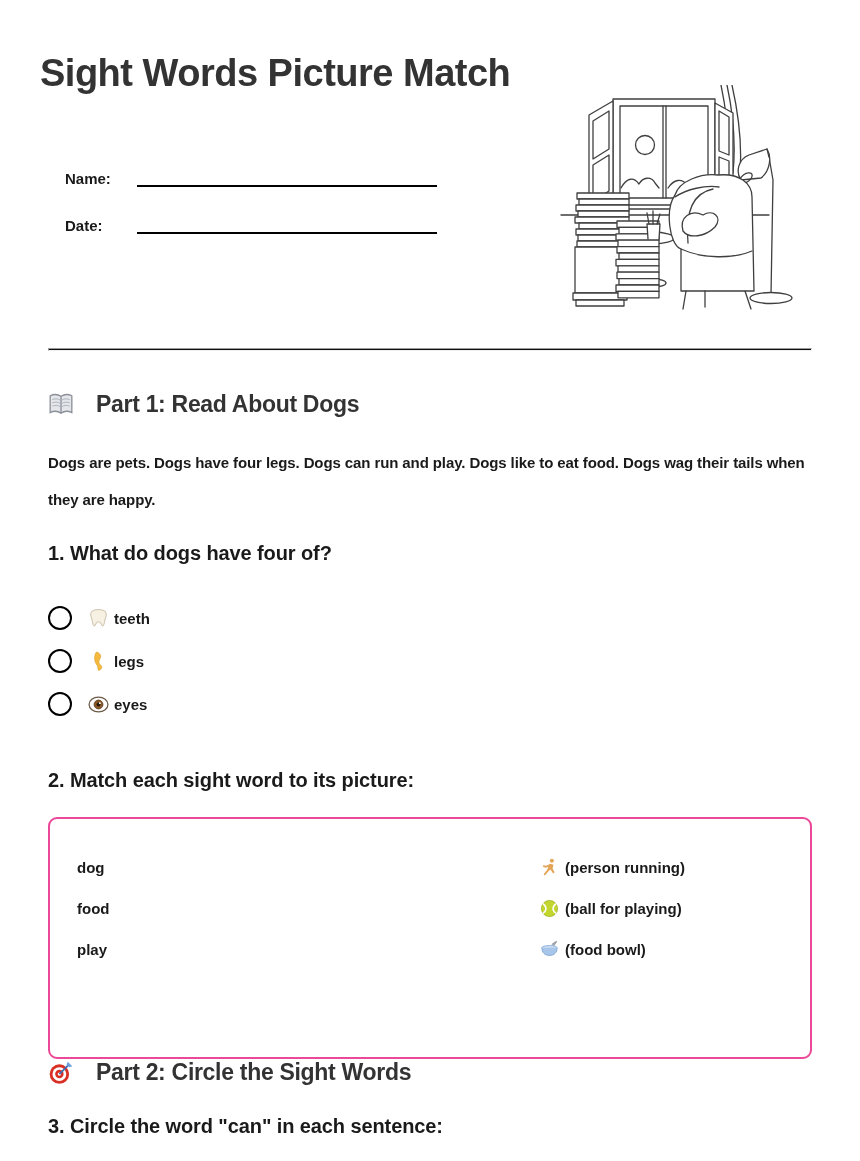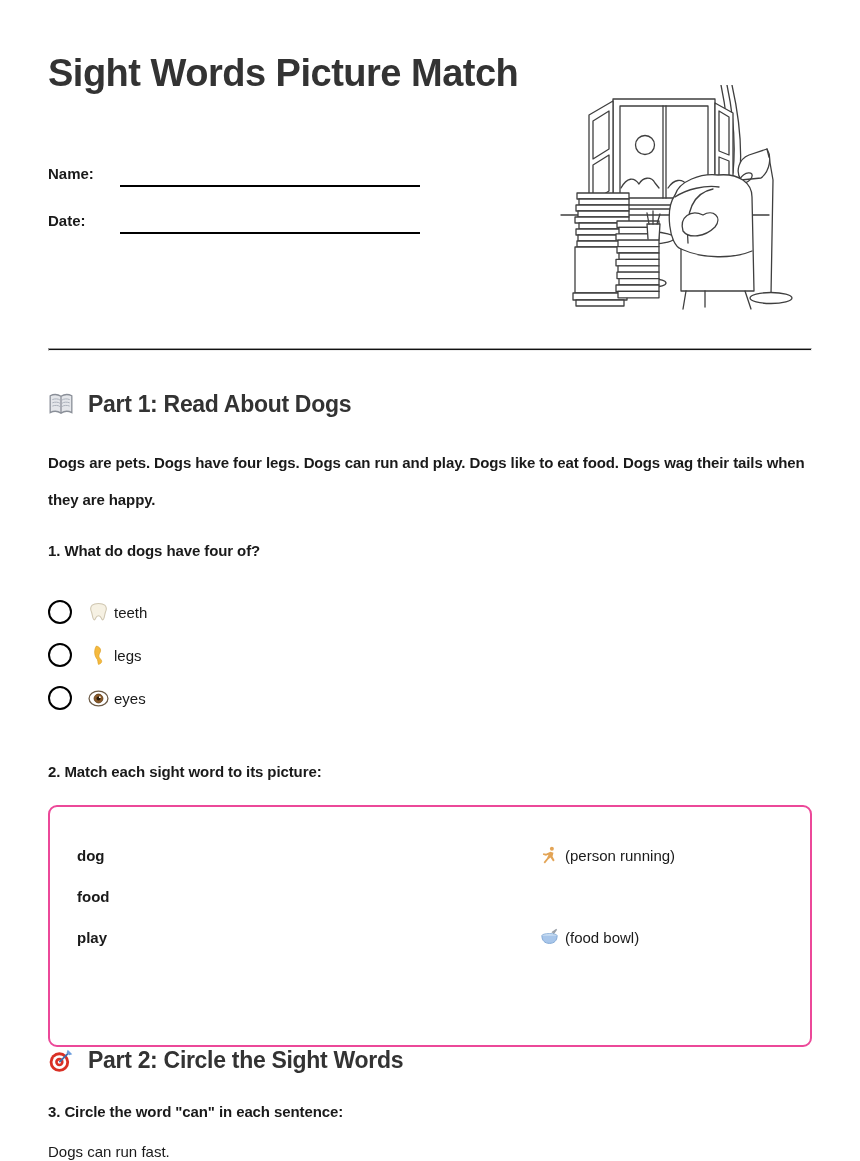--- a/index.html
+++ b/index.html
@@ -6,66 +6,66 @@
   html,body { background:#fff; }
   body {
     width:860px; height:1161px; overflow:hidden; position:relative;
     font-family:"Liberation Sans", sans-serif; color:#1a1a1a;
   }
   .content { padding:0 48px; }
 
   
   .header { position:relative; height:348px; }
   .page-title {
-    position:absolute; left:48px; top:50px; width:480px;
+    position:absolute; left:40px; top:50px; width:480px;
     font-size:38px; line-height:47px; font-weight:bold; color:#333;
     letter-spacing:-0.5px;
   }
-  .field-row { position:absolute; left:48px; display:flex; }
+  .field-row { position:absolute; left:65px; display:flex; align-items:flex-end; }
   .field-row.name { top:165px; }
   .field-row.date { top:212px; }
   .field-label { font-size:15px; font-weight:bold; width:72px; }
   .field-line { width:300px; border-bottom:2px solid #000; height:22px; }
   .illo { position:absolute; left:555px; top:85px; width:250px; height:230px; }
 
   .rule { height:3px; background:#111; width:764px; margin:0 48px; }
 
   
   h2.part {
     font-size:23px; font-weight:bold; color:#333; letter-spacing:-0.3px;
-    display:flex; align-items:center; gap:14px;
+    display:flex; align-items:center; gap:22px;
   }
   .part-icon { width:26px; height:26px; flex:none; display:inline-block; }
   .part1-heading { margin-top:40px; }
   .passage { margin-top:26px; font-size:15px; font-weight:bold; line-height:37px; letter-spacing:-0.1px; max-width:764px; }
-  .question { font-size:15px; font-weight:bold; letter-spacing:-0.1px; }
+  .question { font-size:20px; font-weight:bold; letter-spacing:-0.1px; }
   .q1 { margin-top:24px; }
   .q2 { margin-top:53px; }
   .q3 { margin-top:29px; }
 
   
-  .options { margin-top:41px; }
+  .options { margin-top:41px;font-weight:bold; }
   .opt-row { display:flex; align-items:center; height:24px; margin-bottom:19px; }
   .radio {
     width:24px; height:24px; border:2.5px solid #000; border-radius:50%;
     background:#fff; flex:none; cursor:pointer;
   }
   .opt-icon { width:21px; height:21px; margin-left:16px; flex:none; }
   .opt-icon svg, .pic-icon svg, .part-icon svg { width:100%; height:100%; display:block; }
   .opt-label { font-size:15px; margin-left:5px; }
 
   
   .match-box {
     margin-top:25px; width:764px; height:242px;
     border:2px solid #ec4899; border-radius:9px;
     padding:39px 0 0 27px;
   }
   .match-row { display:grid; grid-template-columns:463px 1fr; align-items:center; height:18px; margin-bottom:23px; }
   .match-word { font-size:15px; font-weight:bold; }
-  .match-pic { display:flex; align-items:center; gap:6px; font-size:15px; font-weight:normal; }
+  .match-pic { display:flex; align-items:center; gap:6px; font-size:15px; font-weight:bold; }
   .pic-icon { width:19px; height:19px; flex:none; }
 
   .part2-heading { }
   .sentence { margin-top:23px; font-size:15px; }
 </style>
 </head>
 <body>
 
 <div class="header">
   <h1 class="page-title">Sight Words Picture Match</h1>
@@ -221,20 +221,29 @@
           <svg viewBox="0 0 20 20">
             <circle cx="12.5" cy="3" r="2.1" fill="#e3a455"></circle>
             <path d="M11,6 L14.2,7 L13.2,11 L15.4,15 L13.8,16.2 L11,12.2 L8.6,14.2 L5.2,18.4 L3.8,17 L7.4,12.6 L9,9.2 L6.2,10.2 L3,9.2 L3.5,7.6 L6.4,8.2 L11,6 Z" fill="#e3a455"></path>
           </svg>
         </span>
         <span>(person running)</span>
       </span>
     </div>
     <div class="match-row">
       <span class="match-word">food</span>
+      <span class="match-pic">
+        <span class="pic-icon">
+          <svg viewBox="0 0 20 20">
+            <circle cx="10" cy="10" r="8.5" fill="#c3d62e" stroke="#9ab01e" stroke-width="0.8"></circle>
+            <path d="M3,4.8 C7.4,7.8 7.4,12.2 3,15.2 M17,4.8 C12.6,7.8 12.6,12.2 17,15.2" stroke="#fff" stroke-width="1.6" fill="none"></path>
+          </svg>
+        </span>
+        <span>(ball for playing)</span>
+      </span>
     </div>
     <div class="match-row">
       <span class="match-word">play</span>
       <span class="match-pic">
         <span class="pic-icon">
           <svg viewBox="0 0 20 20">
             <path d="M13,4.5 L17.5,1.5 L14.2,5.8" stroke="#9aa0a8" stroke-width="1.4" fill="none" stroke-linecap="round"></path>
             <ellipse cx="10" cy="8" rx="8" ry="2.2" fill="#c9ddf2" stroke="#7fa6d4" stroke-width="0.8"></ellipse>
             <path d="M2,8.2 C2,13.2 5,16.2 10,16.2 C15,16.2 18,13.2 18,8.2" fill="#a8c6ea" stroke="#7fa6d4" stroke-width="1"></path>
           </svg>

